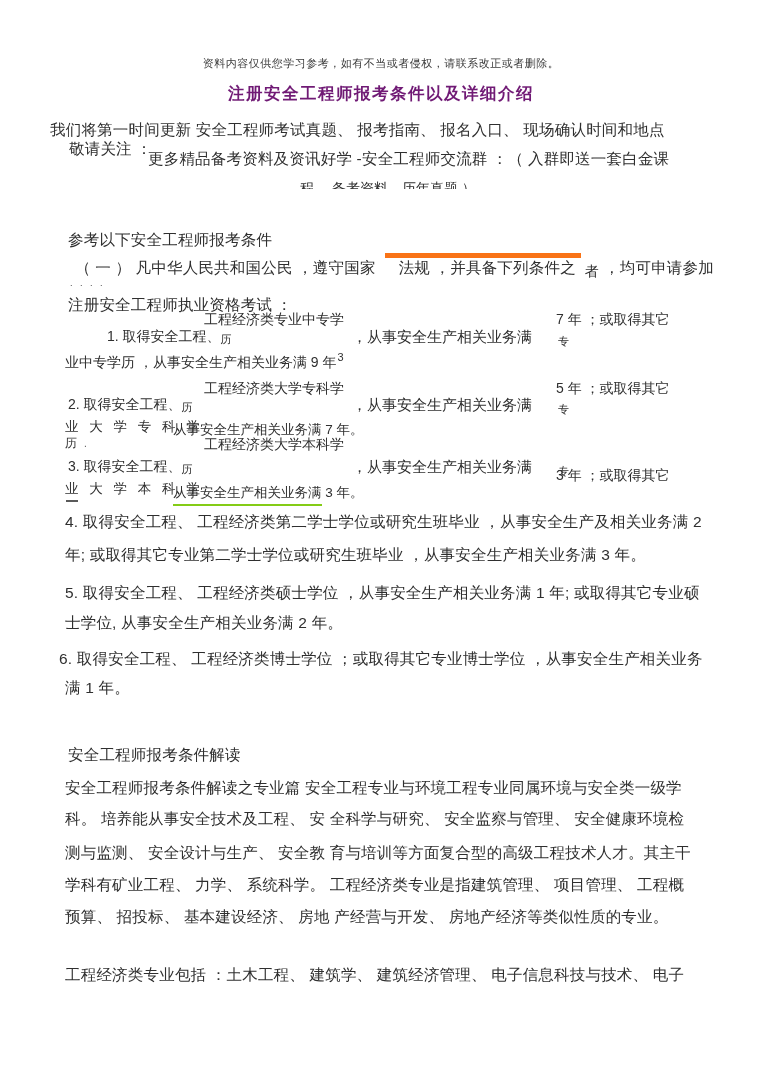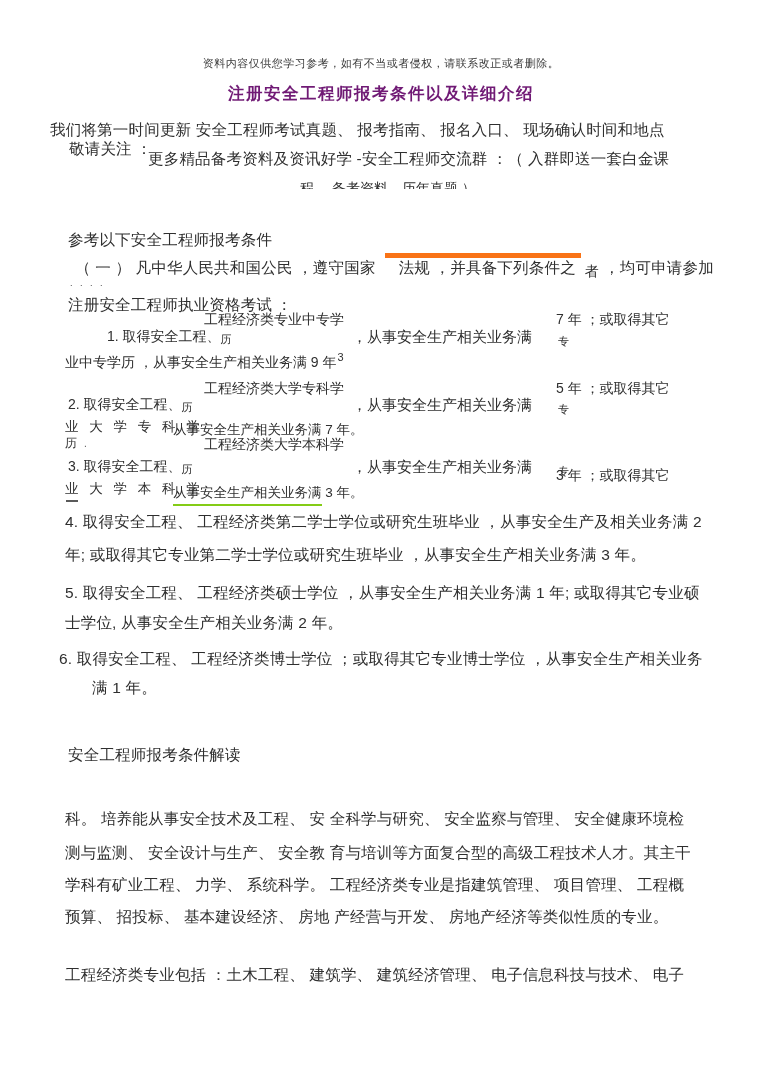--- a/index.html
+++ b/index.html
@@ -90,22 +90,23 @@
   <div class="frag row2" style="left:173px;top:484px;">
     <span class="underlined">从事安全生产相关业务满</span><span> 3 年。</span>
   </div>
   <div class="dash" style="left:66px;top:500px;width:12px;height:2px;"></div>
 
   <div class="line" style="left:65px;top:513px;">4. 取得安全工程、 工程经济类第二学士学位或研究生班毕业 ，从事安全生产及相关业务满 2</div>
   <div class="line" style="left:65px;top:546px;">年; 或取得其它专业第二学士学位或研究生班毕业 ，从事安全生产相关业务满 3 年。</div>
   <div class="line" style="left:65px;top:584px;">5. 取得安全工程、 工程经济类硕士学位 ，从事安全生产相关业务满 1 年; 或取得其它专业硕</div>
   <div class="line" style="left:65px;top:614px;">士学位, 从事安全生产相关业务满 2 年。</div>
   <div class="line" style="left:59px;top:650px;">6. 取得安全工程、 工程经济类博士学位 ；或取得其它专业博士学位 ，从事安全生产相关业务</div>
-  <div class="line" style="left:65px;top:679px;margin-left:27px;">满 1 年。</div>
+  <div class="line" style="left:65px;top:679px;">满 1 年。</div>
 
   <div class="line" style="left:68px;top:746px;">安全工程师报考条件解读</div>
+  <div class="line" style="left:65px;top:779px;">安全工程师报考条件解读之专业篇 安全工程专业与环境工程专业同属环境与安全类一级学</div>
   <div class="line" style="left:65px;top:810px;">科。 培养能从事安全技术及工程、 安 全科学与研究、 安全监察与管理、 安全健康环境检</div>
   <div class="line" style="left:65px;top:844px;">测与监测、 安全设计与生产、 安全教 育与培训等方面复合型的高级工程技术人才。其主干</div>
   <div class="line" style="left:65px;top:876px;">学科有矿业工程、 力学、 系统科学。 工程经济类专业是指建筑管理、 项目管理、 工程概</div>
   <div class="line" style="left:65px;top:908px;">预算、 招投标、 基本建设经济、 房地 产经营与开发、 房地产经济等类似性质的专业。</div>
   <div class="line" style="left:65px;top:966px;">工程经济类专业包括 ：土木工程、 建筑学、 建筑经济管理、 电子信息科技与技术、 电子</div>
 
 </div>
 
 </body></html>

